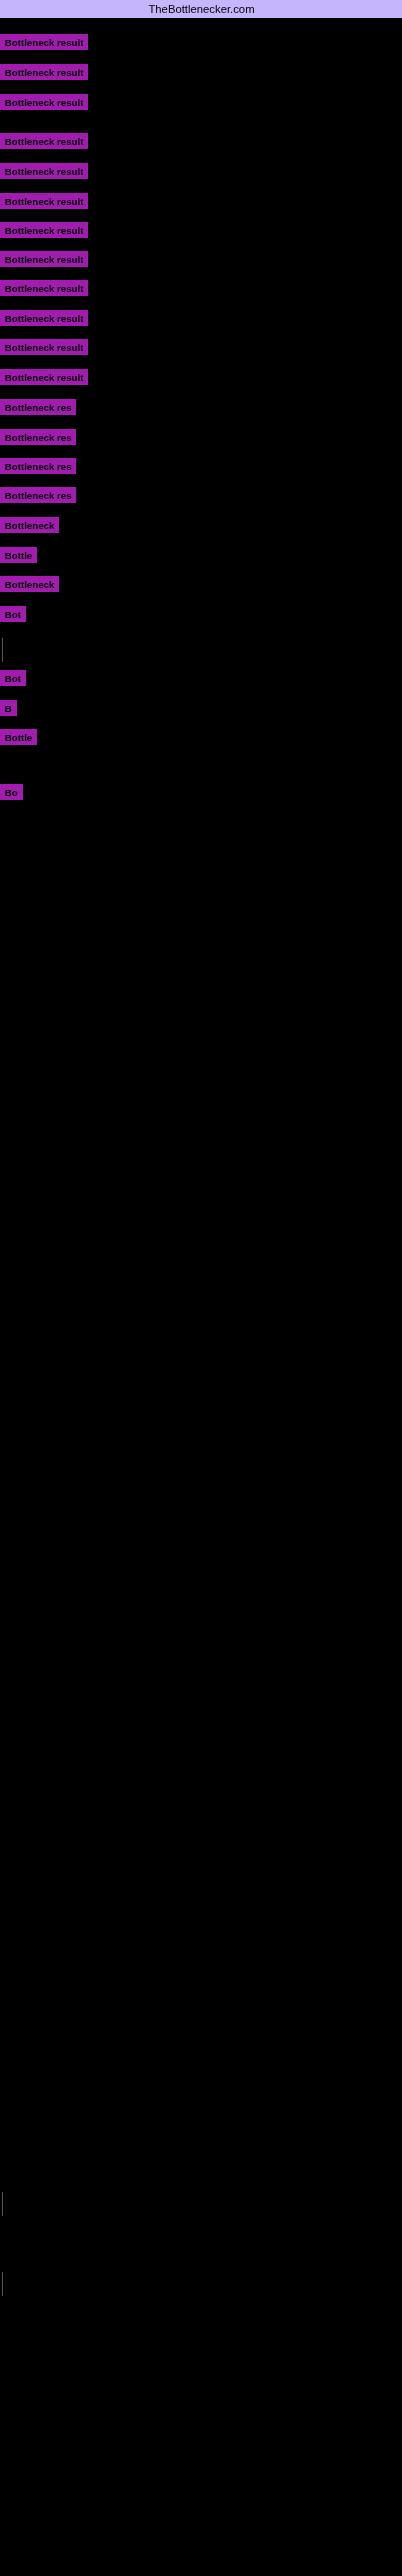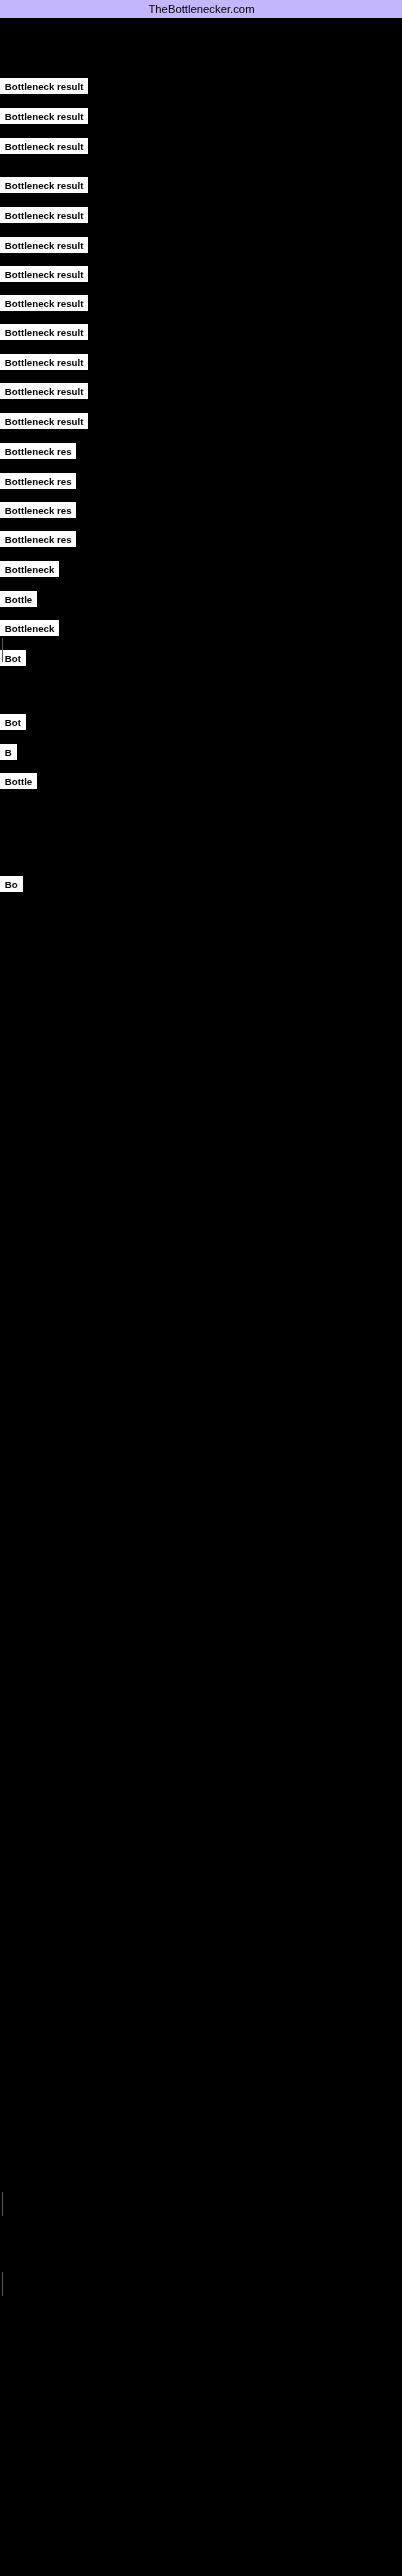--- a/index.html
+++ b/index.html
@@ -20,30 +20,29 @@
       text-align: center;
       color: #000000;
       background-color: #c4b5fd;
       font-size: 11.3px;
       padding: 3.2px 0;
       width: 100%;
     }
 
     .bottleneck-label {
       display: inline-block;
-      background-color: #ffffff;
+      background-color: #a21caf;
       color: #000000;
       font-size: 9.7px;
       font-weight: bold;
       padding: 2.4px 4.8px;
       position: absolute;
       left: 0;
       white-space: nowrap;
       overflow: hidden;
-      margin-top: 44px;
     }
 
     .divider-line {
       position: absolute;
       left: 1.6px;
       width: 0.8px;
       background-color: #555555;
     }
   </style>
 </head>
@@ -71,17 +70,17 @@
     <div class="bottleneck-label" style="top: 440px; max-width: 110px;">Bottleneck res</div>
     <div class="bottleneck-label" style="top: 469px; max-width: 105px;">Bottleneck res</div>
     <div class="bottleneck-label" style="top: 499px; max-width: 85px;">Bottleneck</div>
     <div class="bottleneck-label" style="top: 529px; max-width: 60px;">Bottle</div>
     <div class="bottleneck-label" style="top: 558px; max-width: 81px;">Bottleneck</div>
     <div class="bottleneck-label" style="top: 588px; max-width: 40px;">Bot</div>
     <div class="divider-line" style="top: 620px; height: 24px;"></div>
     <div class="bottleneck-label" style="top: 652px; max-width: 40px;">Bot</div>
     <div class="bottleneck-label" style="top: 682px; max-width: 26px;">B</div>
     <div class="bottleneck-label" style="top: 711px; max-width: 58px;">Bottle</div>
-    <div class="bottleneck-label" style="top: 814px; max-width: 31px; text-align: center;">Bo</div>
+    <div class="bottleneck-label" style="top: 766px; max-width: 31px; text-align: center;">Bo</div>
     <div class="divider-line" style="top: 2174px; height: 24px;"></div>
     <div class="divider-line" style="top: 2254px; height: 24px;"></div>
   </div>
 
 
 </body></html>

